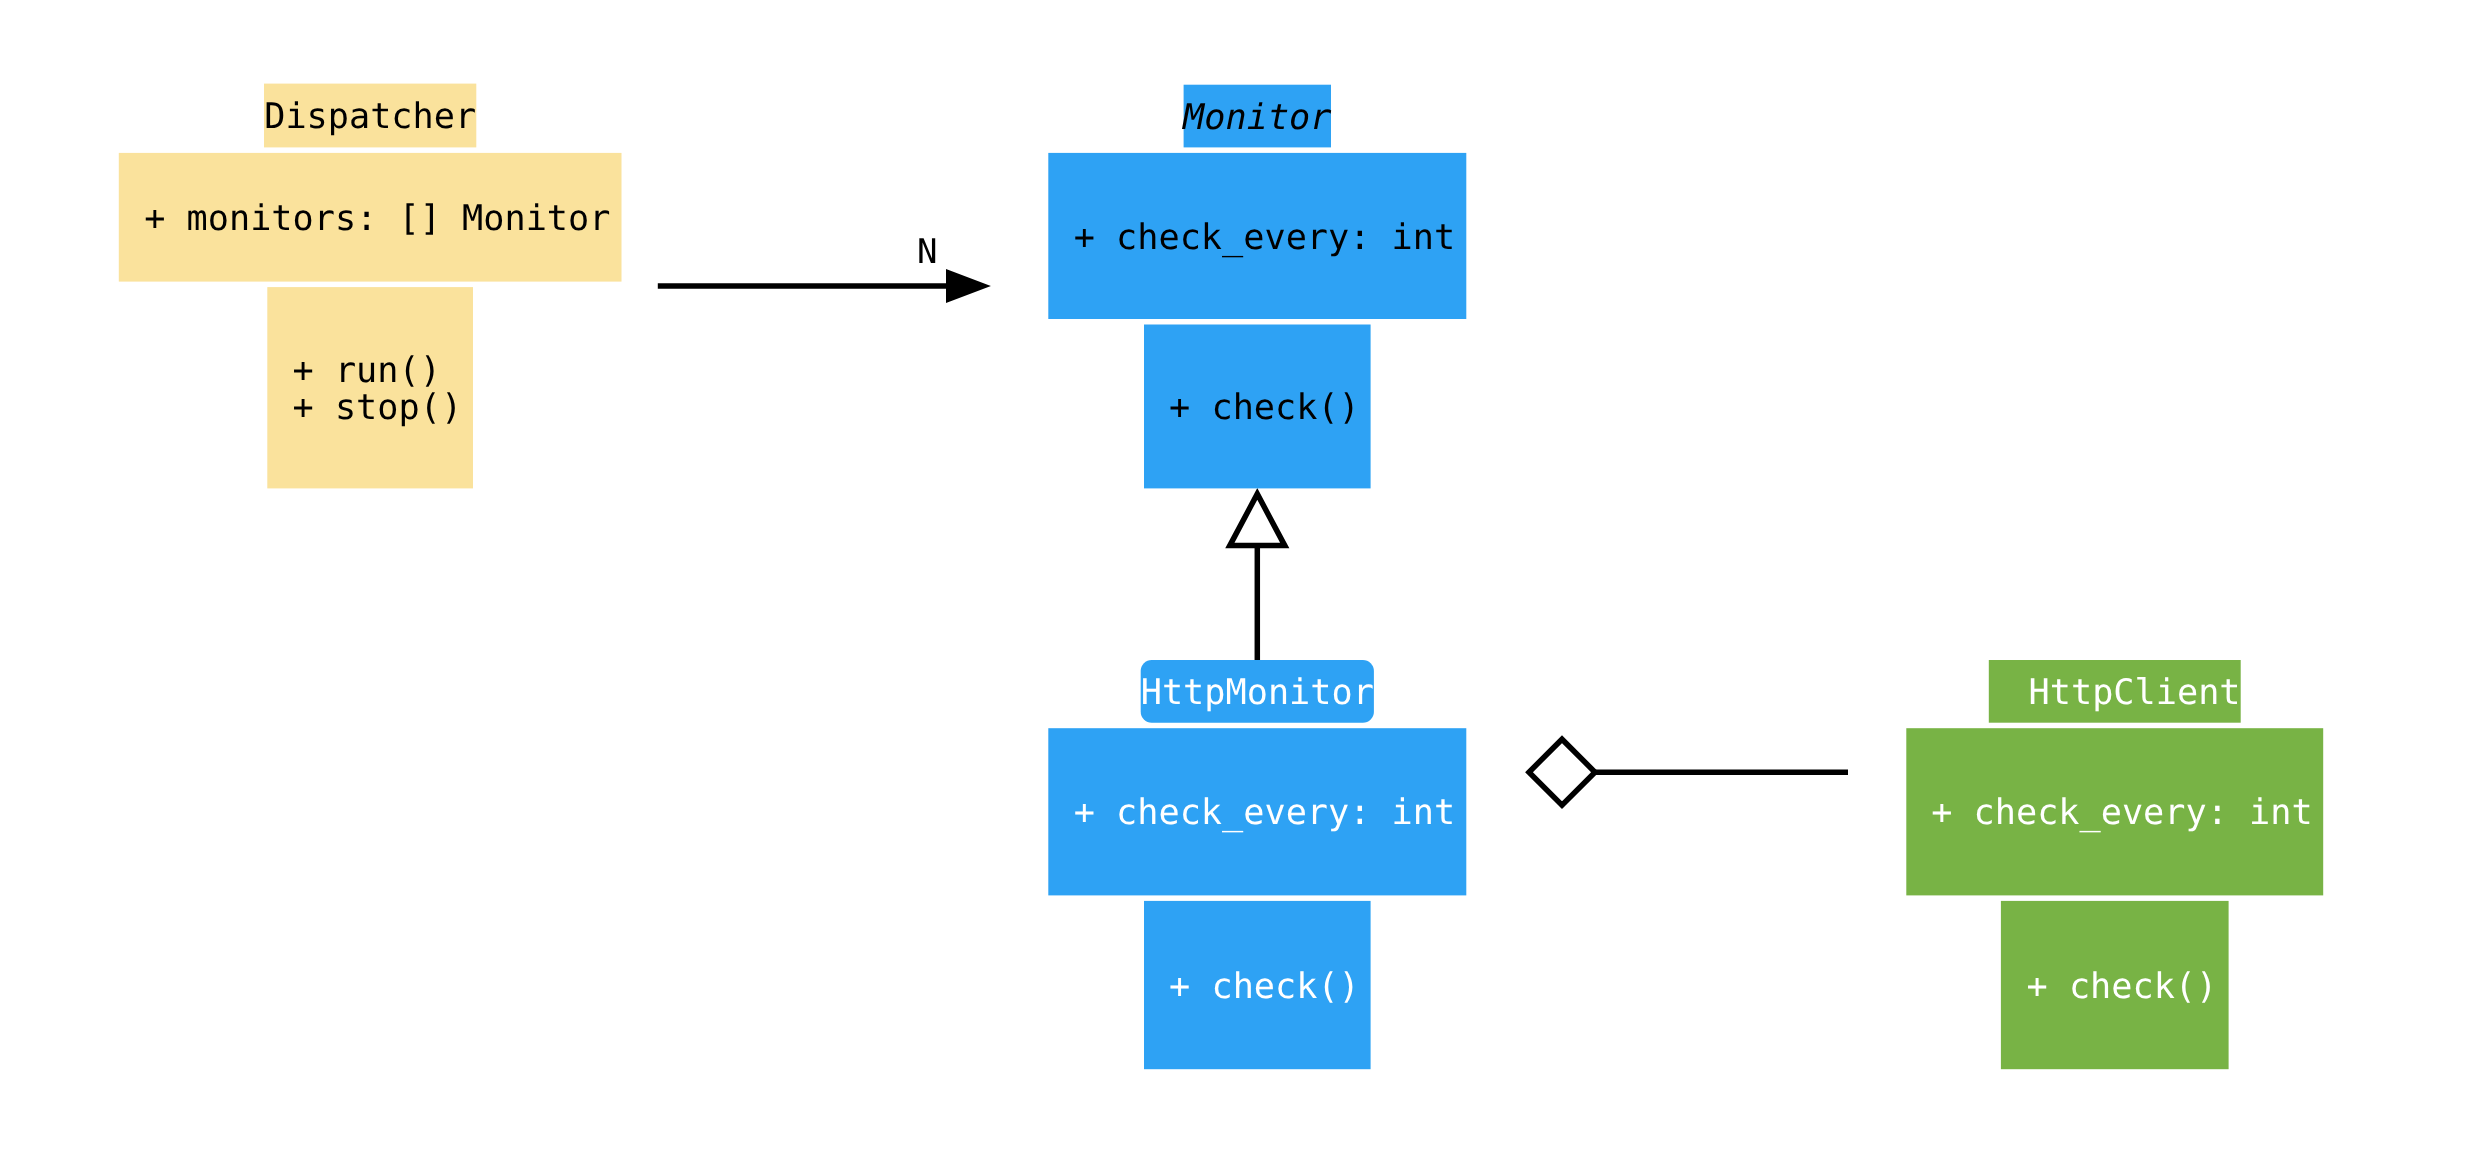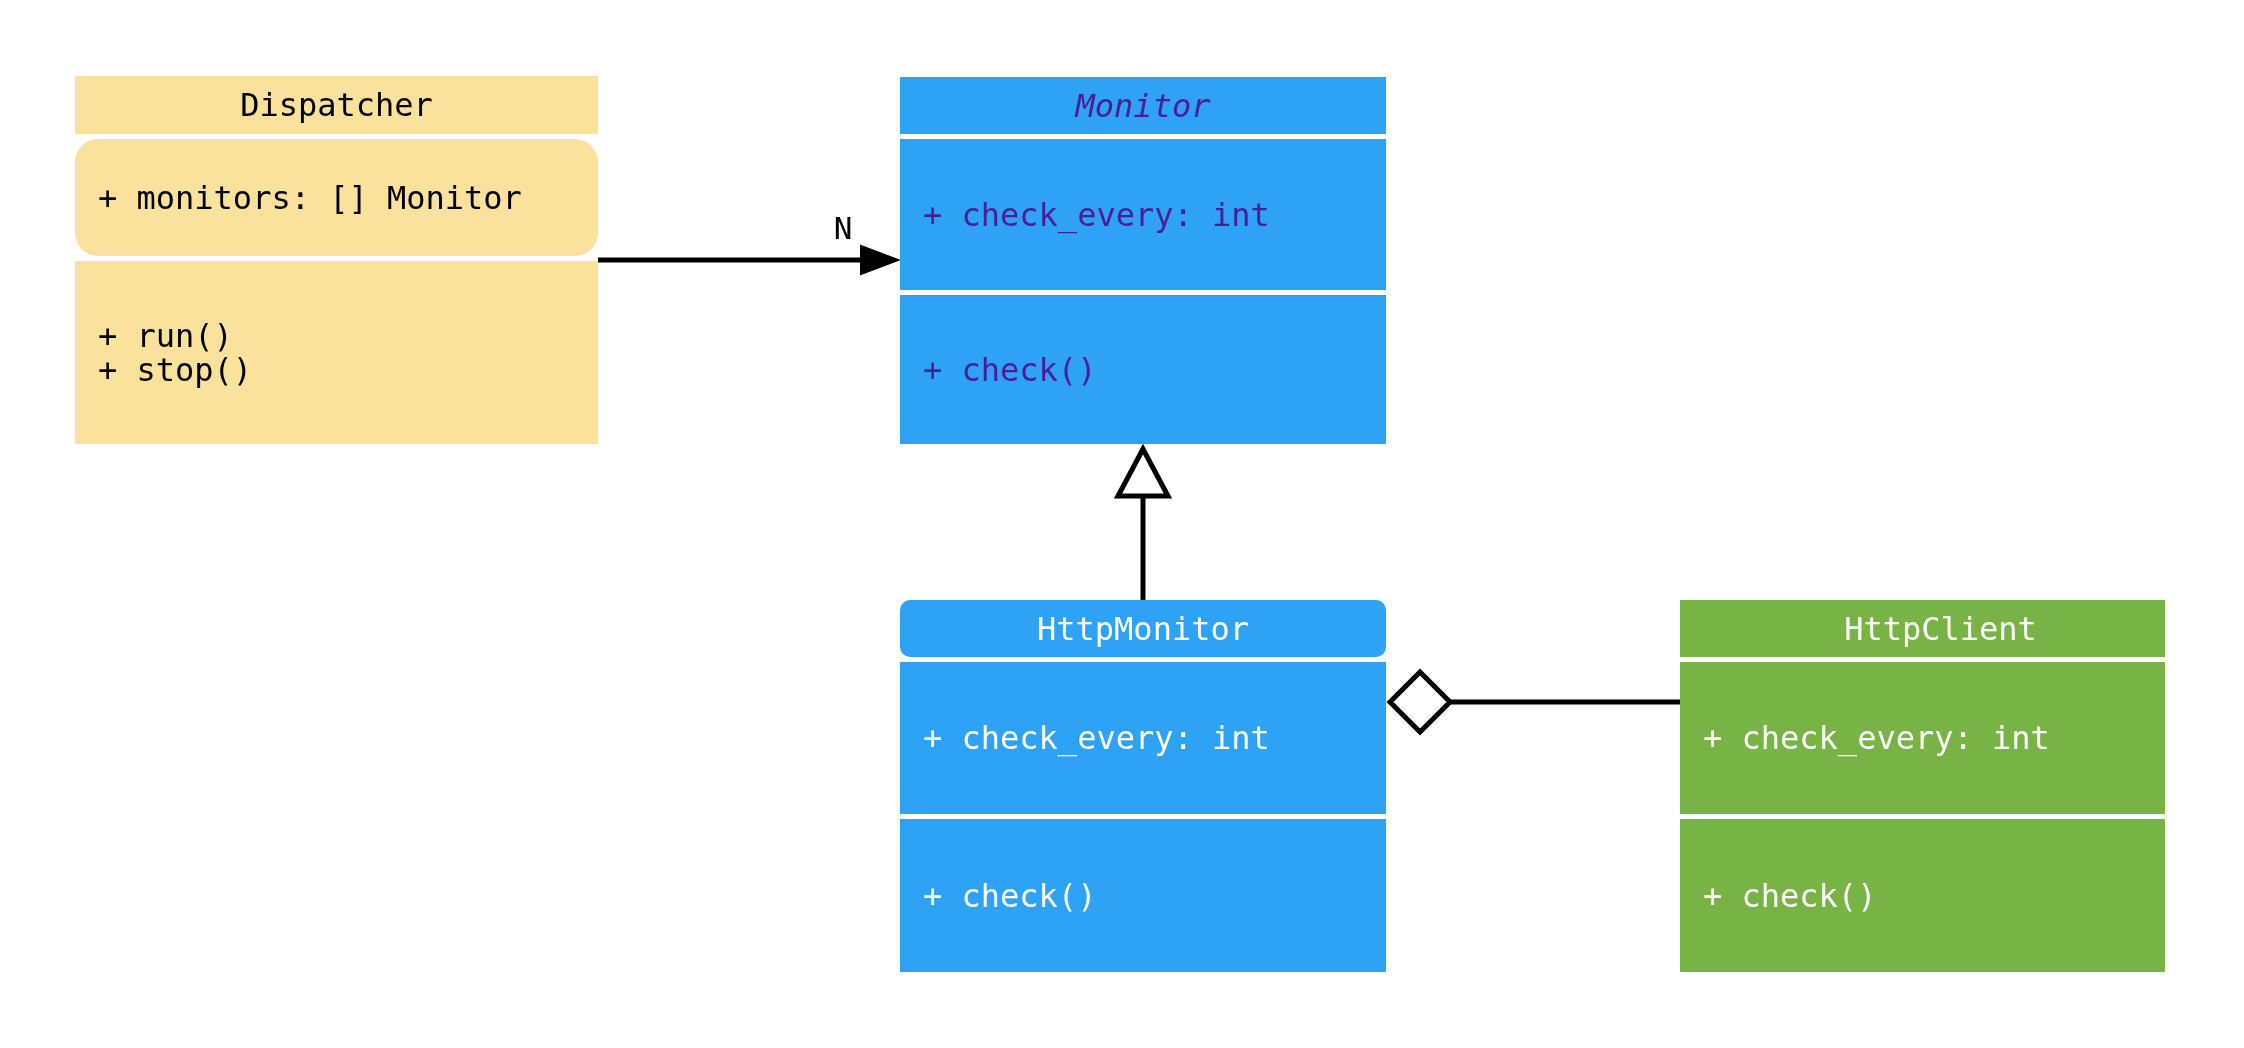--- a/index.html
+++ b/index.html
@@ -15,20 +15,21 @@
     font-family: "DejaVu Sans Mono", "Liberation Mono", monospace;
   }
 
   
   .uml-class {
     position: absolute;
     display: flex;
     flex-direction: column;
     gap: 5px;               
     font-size: 32px;
+    align-items: center;
   }
   .sec {
     display: flex;
     flex-direction: column;
     justify-content: center;
   }
   .sec-title {
     height: 57px;
     flex: 0 0 auto;
     align-items: center;    
@@ -43,21 +44,21 @@
     padding-left: 23px;
     padding-right: 10px;
   }
   .member {
     line-height: 34px;
     white-space: pre;
   }
 
   #class-dispatcher  { left: 75px;   top: 76px;  width: 523px; height: 368px; }
   #class-dispatcher .sec-title { height: 58px; }
-  #class-dispatcher .sec-attrs { height: 117px; border-radius: 23px; }
+  #class-dispatcher .sec-attrs { height: 117px; }
 
   #class-monitor     { left: 900px;  top: 77px;  width: 486px; height: 367px; }
   #class-monitor .sec-attrs { height: 151px; }
   #class-monitor .sec-title { font-style: italic; } 
 
   #class-httpmonitor { left: 900px;  top: 600px; width: 486px; height: 372px; }
   #class-httpmonitor .sec-attrs { height: 152px; }
 
   #class-httpclient  { left: 1680px; top: 600px; width: 485px; height: 372px; }
   #class-httpclient .sec-attrs { height: 152px; }
@@ -119,21 +120,21 @@
   <div class="sec sec-title" style="background-color: rgb(250, 226, 156);">Dispatcher</div>
   <div class="sec sec-attrs" style="background-color: rgb(250, 226, 156);">
     <div class="member">+ monitors: [] Monitor</div>
   </div>
   <div class="sec sec-methods" style="background-color: rgb(250, 226, 156);">
     <div class="member">+ run()</div>
     <div class="member">+ stop()</div>
   </div>
 </div>
 
-<div class="uml-class" id="class-monitor" style="color: #4c1d95;">
+<div class="uml-class" id="class-monitor" style="color: #000000;">
   <div class="sec sec-title" style="background-color: rgb(46, 162, 244);">Monitor</div>
   <div class="sec sec-attrs" style="background-color: rgb(46, 162, 244);">
     <div class="member">+ check_every: int</div>
   </div>
   <div class="sec sec-methods" style="background-color: rgb(46, 162, 244);">
     <div class="member">+ check()</div>
   </div>
 </div>
 
 <div class="uml-class" id="class-httpmonitor" style="color: rgb(255, 255, 255);">

